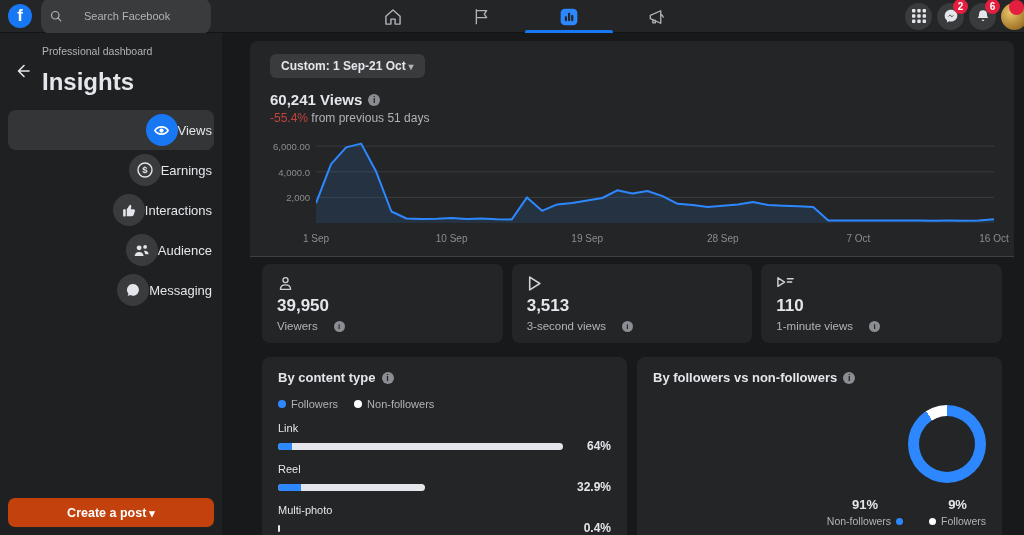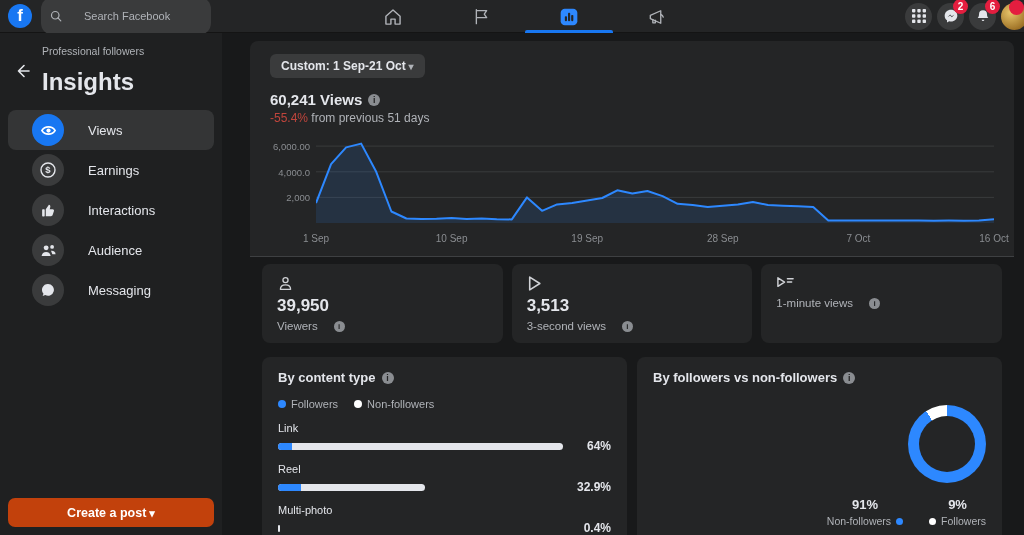--- a/index.html
+++ b/index.html
@@ -63,22 +63,22 @@
   .layout { display:flex; height:502px; }
   .sidebar {
     width:222px; background:#1f2021; flex:0 0 auto; position:relative;
     padding:12px 8px 8px 8px; display:flex; flex-direction:column;
   }
   .sb-header { display:flex; align-items:center; gap:12px; padding:0 6px 14px 6px; }
   .sb-back { color:#e4e6eb; display:flex; }
   .sb-eyebrow { font-size:10.5px; color:#b0b3b8; }
   .sb-title { font-size:24px; font-weight:bold; color:#e4e6eb; margin-top:11px; }
   .sb-item {
-    display:flex; align-items:center; gap:24px; height:40px; padding:0 24px;
-    border-radius:8px; cursor:pointer; font-size:13px; font-weight:500; color:#e4e6eb;
+    display:flex; align-items:center; gap:0; height:40px; padding:0 2px;
+    border-radius:8px; cursor:pointer; font-size:13px; font-weight:500; color:#e4e6eb;justify-content:flex-end;
   }
   .sb-item.active { background:#343536; }
   .sb-ic {
     width:32px; height:32px; border-radius:50%; background:#3a3b3c;
     display:flex; align-items:center; justify-content:center; color:#e4e6eb; flex:0 0 auto;
   }
   .sb-item.active .sb-ic { background:#1877f2; }
   .sb-spacer { flex:1; }
   .create-post {
     height:29px; border:none; border-radius:7px; background:#c2410c; color:#fff;
@@ -247,21 +247,21 @@
 <div class="layout">
 
   <aside class="sidebar">
     <div class="sb-header">
       <span class="sb-back">
         <svg width="16" height="16" viewBox="0 0 16 16">
             <path d="M10 2.5 L4.5 8 L10 13.5 M4.5 8 H15" fill="none" stroke="#e4e6eb" stroke-width="1.6" stroke-linecap="round" stroke-linejoin="round"></path>
           </svg>
       </span>
       <div>
-        <div class="sb-eyebrow">Professional followers</div>
+        <div class="sb-eyebrow">Professional dashboard</div>
         <div class="sb-title">Insights</div>
       </div>
     </div>
 
     <div class="sb-item active">
       <span class="sb-ic">
         <svg width="17" height="17" viewBox="0 0 16 16">
             <path d="M1.8 8 C4.5 3.4 11.5 3.4 14.2 8 C11.5 12.6 4.5 12.6 1.8 8 Z" fill="none" stroke="#fff" stroke-width="1.5"></path>
             <circle cx="8" cy="8" r="2" fill="#fff"></circle>
           </svg>
@@ -375,20 +375,21 @@
           </div>
       </div>
       <div class="card stat-card">
         <div class="stat-icon">
           <svg width="19" height="17" viewBox="0 0 20 16">
               <path d="M2 2 L9 6.5 L2 11 Z" fill="none" stroke="currentColor" stroke-width="1.5" stroke-linejoin="round"></path>
               <line x1="12" y1="3" x2="18" y2="3" stroke="currentColor" stroke-width="1.5" stroke-linecap="round"></line>
               <line x1="12" y1="6.5" x2="16.5" y2="6.5" stroke="currentColor" stroke-width="1.5" stroke-linecap="round"></line>
             </svg>
         </div>
+        <div class="stat-value">110</div>
         <div class="stat-label">
             <span>1-minute views</span>
             <span class="info-ic">i</span>
           </div>
       </div>
     </section>
 
     <section class="bottom-row">
       <div class="card panel">
         <div class="panel-title">

